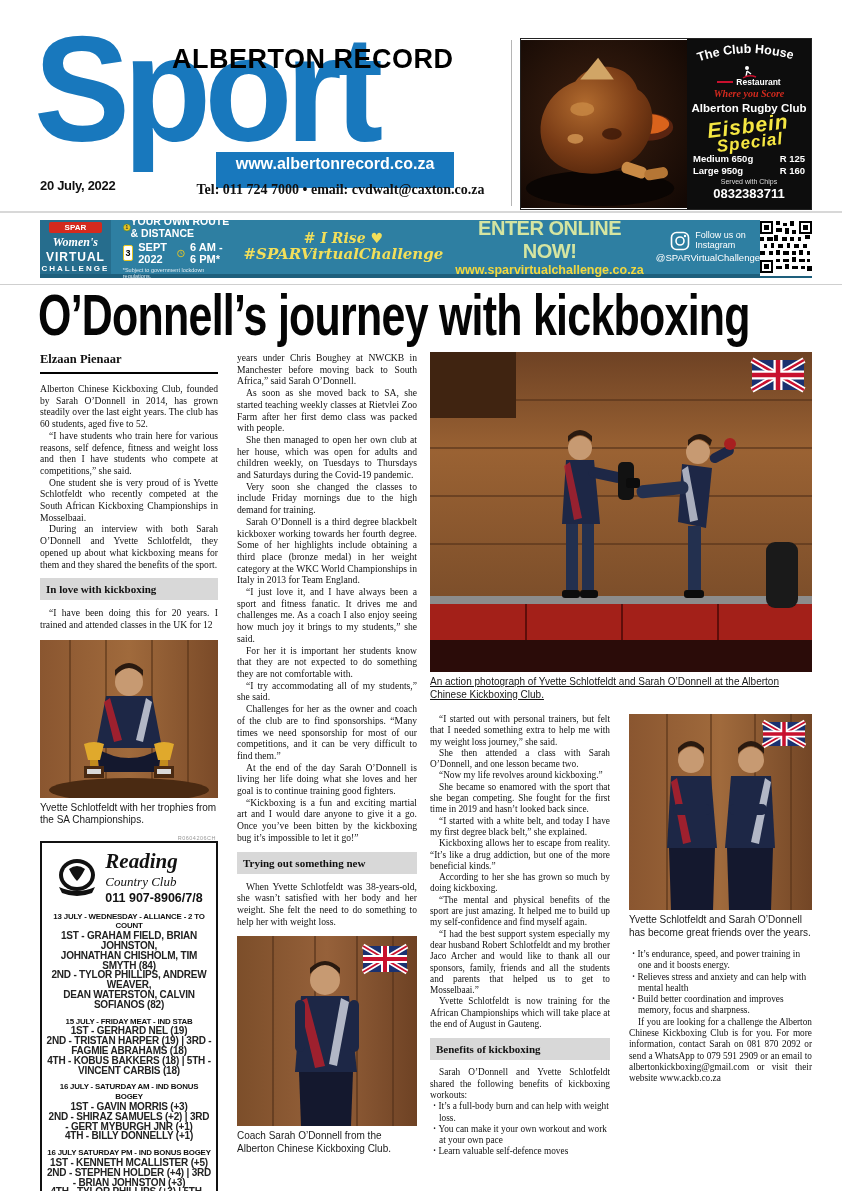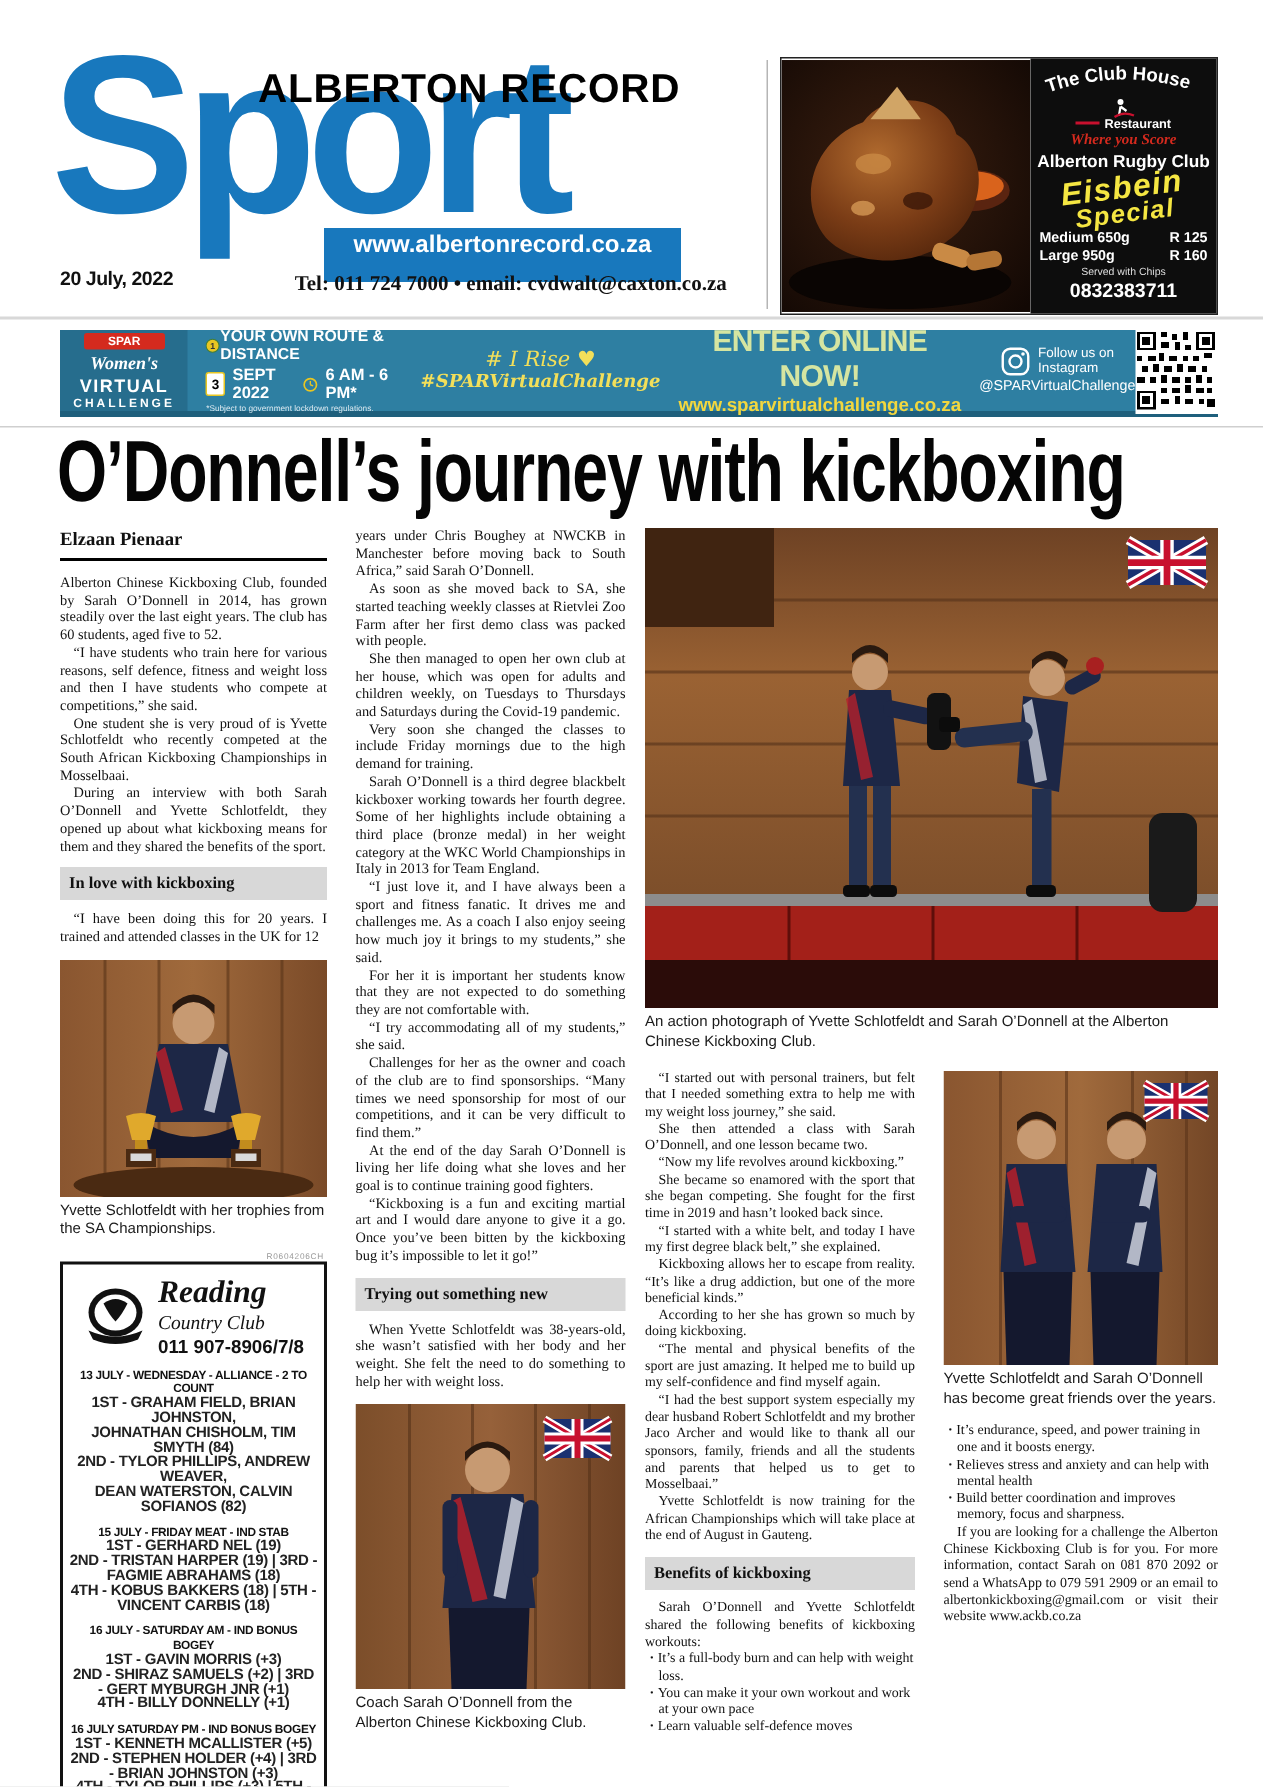--- a/index.html
+++ b/index.html
@@ -39,22 +39,22 @@
   .spar-l1{font:italic bold 12px "Liberation Serif",serif;margin-top:2px;}
   .spar-l2{font:bold 12px "Liberation Sans",sans-serif;letter-spacing:1px;}
   .spar-l3{font:bold 8px "Liberation Sans",sans-serif;letter-spacing:2px;}
   .spar-route{margin-left:12px;display:flex;flex-direction:column;gap:2px;}
   .route-r1{display:flex;align-items:center;gap:0;font:bold 10.5px "Liberation Sans",sans-serif;}
   .route-r2{display:flex;align-items:center;gap:5px;font:bold 11px "Liberation Sans",sans-serif;}
   .cal-icon{width:14px;height:14px;background:#fff;border:1px solid #e8c622;color:#000;
         font:bold 9px/14px "Liberation Sans",sans-serif;text-align:center;border-radius:2px;}
   .route-disc{font:5.5px "Liberation Sans",sans-serif;color:#dce9f0;}
   .spar-tags{margin-left:14px;text-align:center;color:#f2df5a;font-family:"DejaVu Serif",serif;font-style:italic;line-height:1.15;}
-  .tag1{font-size:14px;font-weight:normal;}
-  .tag2{font-size:12px;font-weight:bold;}
+  .tag1{font-size:14px;font-weight:bold;}
+  .tag2{font-size:15px;font-weight:bold;}
   .spar-cta{margin-left:12px;text-align:center;line-height:1.05;}
   .cta-main{font:bold 20px "Liberation Sans",sans-serif;color:#d5e5a1;letter-spacing:-0.5px;}
   .cta-url{font:bold 12.5px "Liberation Sans",sans-serif;color:#f2d73e;}
   .spar-follow{margin-left:12px;display:flex;flex-direction:column;align-items:center;gap:1px;}
   .follow-row{display:flex;align-items:center;gap:5px;font:9px/1.1 "Liberation Sans",sans-serif;}
   .handle{font:9.5px "Liberation Sans",sans-serif;}
   .qr-box{margin-left:auto;width:76px;height:58px;background:#fff;display:flex;align-items:center;justify-content:center;}
   .pre-headline-rule{position:absolute;left:0;top:284px;width:842px;height:1px;background:#cfcfcf;}
   
   .headline{position:absolute;left:38px;top:286px;white-space:nowrap;
@@ -65,21 +65,21 @@
   .byline{font:bold 12.5px "Liberation Serif",serif;text-align:left;}
   .byline-rule{height:2px;background:#000;margin:5px 0 9px;}
   .p{margin:0;}
   .ind{text-indent:9px;}
   .subhead{background:#d8d8d8;font:bold 11px "Liberation Serif",serif;padding:5px 6px;margin:8px 0 7px;text-align:left;}
   .cap{font:10px/12.5px "Liberation Sans",sans-serif;text-align:left;color:#1a1a1a;margin-top:4px;}
   .photo{display:block;margin-top:9px;}
   .bullet{margin:0;padding-left:9px;text-indent:-6px;text-align:left;}
   .bullet::before{content:"·  ";font-weight:bold;}
   
-  .action-wrap{position:absolute;left:430px;top:352px;width:382px;}
+  .action-wrap{position:absolute;left:430px;top:352px;width:382px;text-decoration:underline;}
   
   .reading{margin-top:14px;position:relative;border:2px solid #111;background:#fff;padding:6px 4px 0;box-sizing:border-box;
         font-family:"Liberation Sans",sans-serif;text-align:center;}
   .ad-code{position:absolute;top:-8px;right:0;font:5.5px "Liberation Sans",sans-serif;color:#999;letter-spacing:.5px;}
   .reading-head{display:flex;align-items:center;justify-content:center;gap:6px;}
   .rc-names{text-align:left;line-height:1;}
   .rc-n1{font:italic bold 21px "Liberation Serif",serif;}
   .rc-n2{font:italic 13px "Liberation Serif",serif;}
   .rc-phone{font:bold 12.5px "Liberation Sans",sans-serif;margin-top:1px;}
   .rc-sec{margin-top:7px;line-height:9.8px;}

